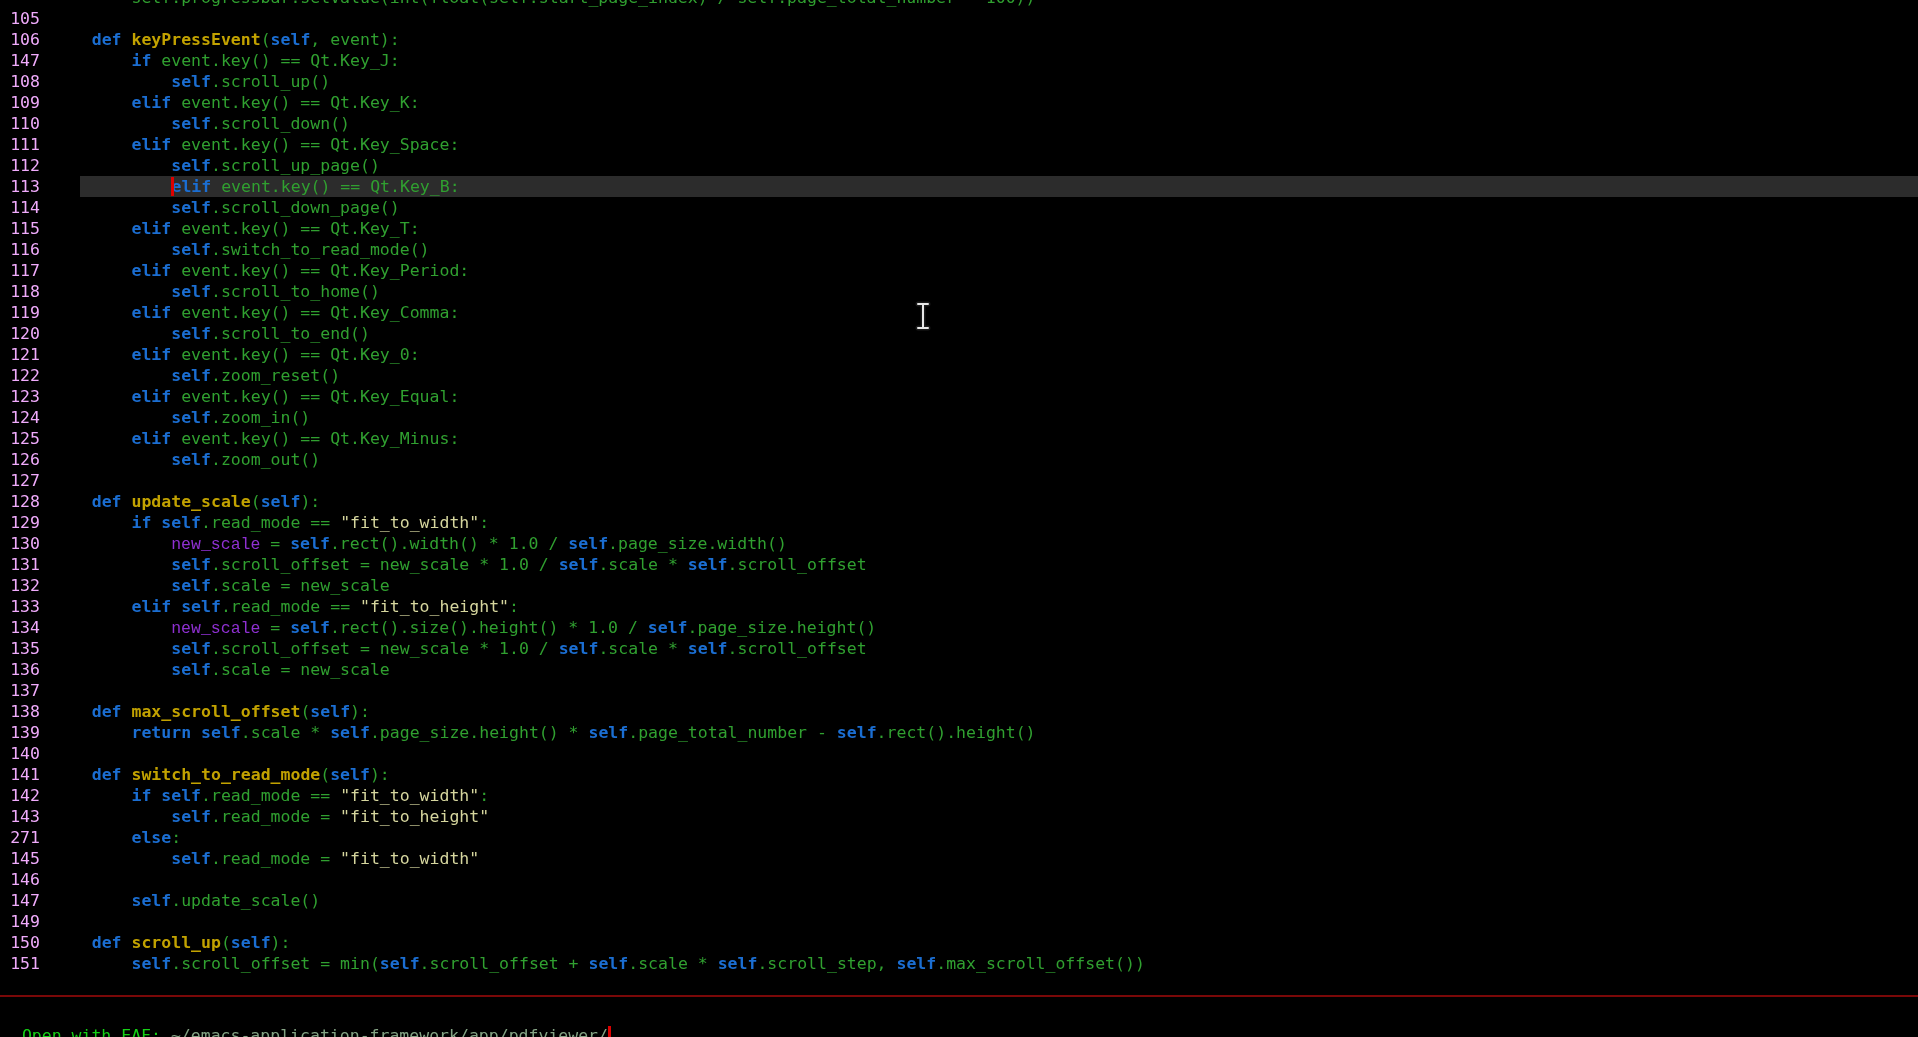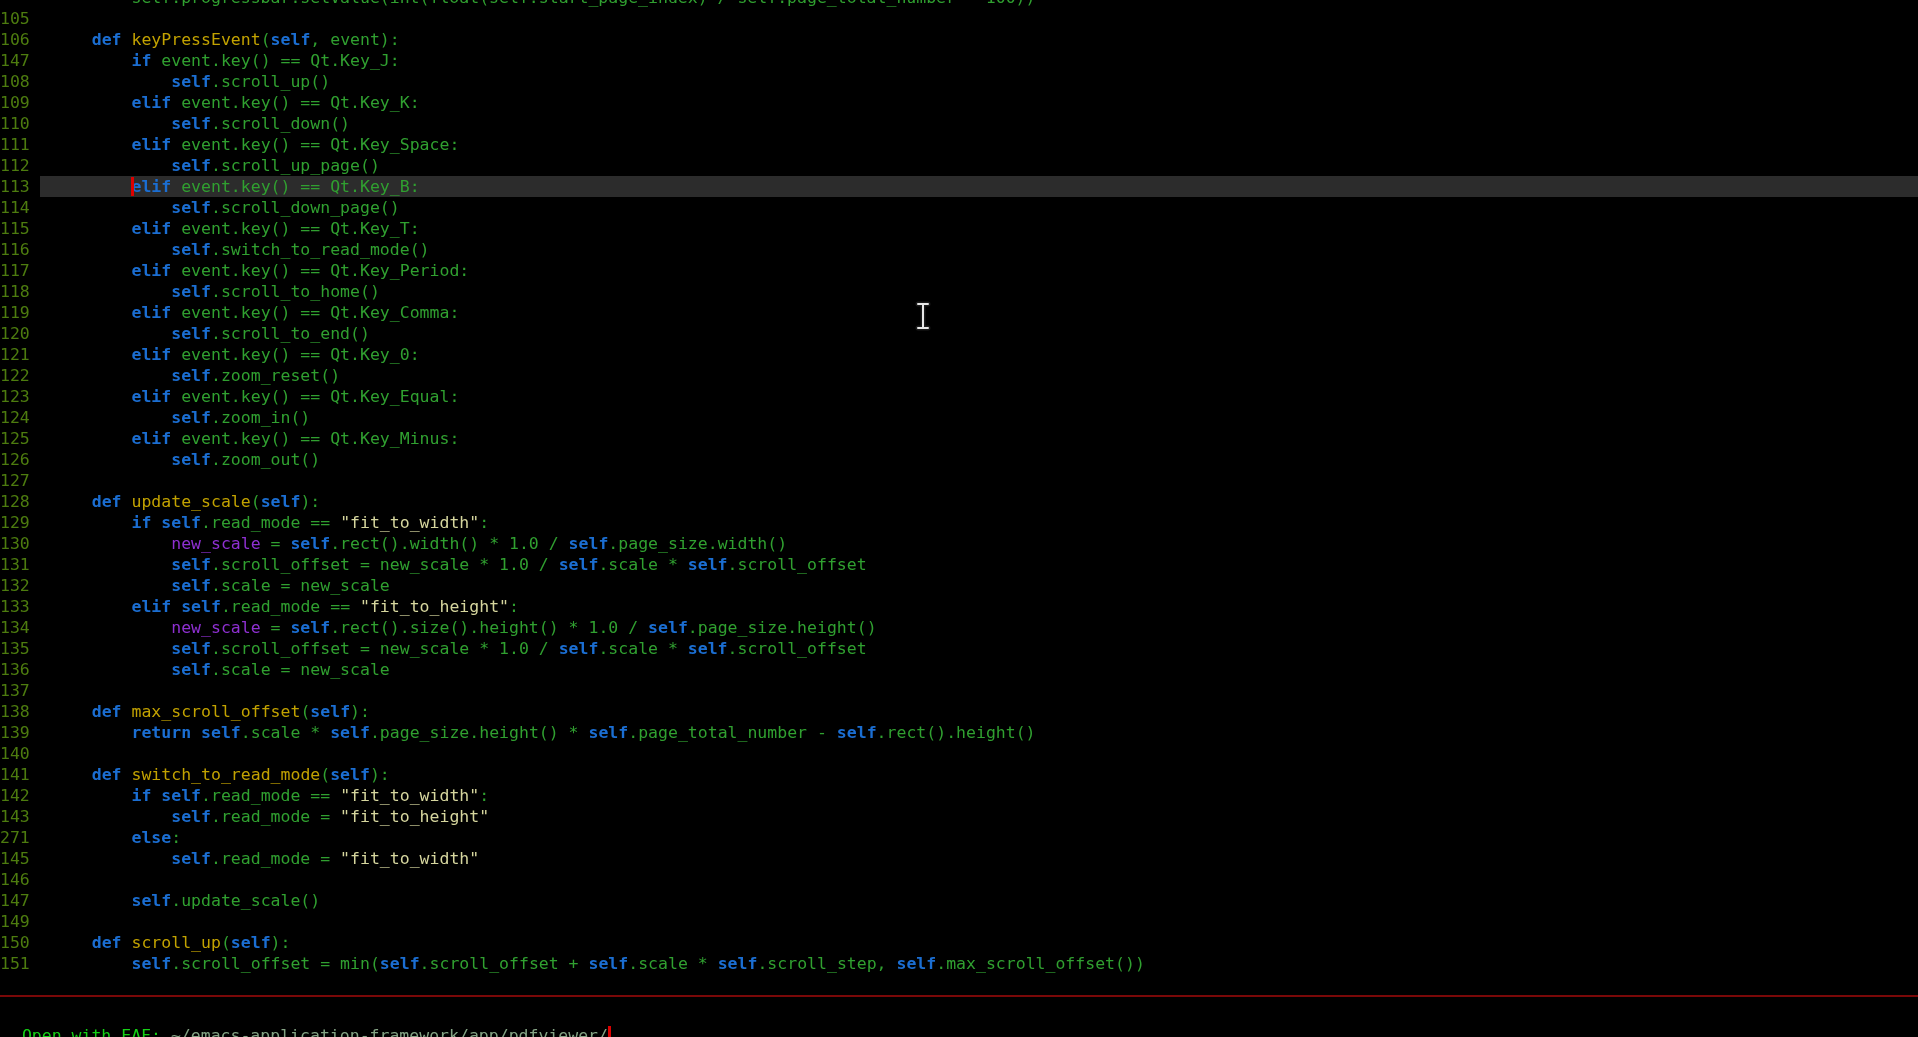--- a/index.html
+++ b/index.html
@@ -6,27 +6,27 @@
   body{
     width:1918px;height:1037px;overflow:hidden;position:relative;
     background:#000000;
     font-family:"DejaVu Sans Mono",monospace;
     font-size:16.5px;line-height:21px;
   }
   .code-area{position:absolute;top:0;left:0;width:1918px;}
   .partial-line{height:8px;overflow:hidden;}
   .partial-line .inner{margin-top:-13px;white-space:pre;color:#30a030;padding-left:52px;}
   .row{display:flex;height:21px;white-space:pre;}
-  .ln{flex:0 0 40px;width:40px;box-sizing:border-box;color:#4d7c0f;}
+  .ln{flex:0 0 40px;width:40px;padding-left:6px;box-sizing:border-box;color:#f0abfc;text-align:right;}
   .code{flex:1 1 auto;padding-left:12px;position:relative;color:#30a030;}
-  .code.hl{background:#2c2c2c;}
+  .code.hl{background:#2c2c2c;margin-left:40px;}
   .c-k{color:#1b6ed2;font-weight:bold;}
-  .c-f{color:#c2a200;}
+  .c-f{color:#c2a200;font-weight:bold;}
   .c-s{color:#d6d69e;}
-  .c-v{color:#8f30d2;}
+  .c-v{color:#8f30d2;font-family:Liberation Mono, monospace;}
   .c-t{color:#30a030;}
   .text-cursor{position:absolute;top:1px;width:3px;height:19px;background:#dd0000;}
   .modeline{position:absolute;left:0;top:995px;width:1918px;height:2px;background:#7a0808;}
   .minibuffer{position:absolute;left:0;top:999px;width:1702px;height:24px;padding-left:2px;padding-top:3px;white-space:pre;box-sizing:border-box;}
   .mb-prompt{color:#15d015;}
   .mb-input{color:#84a384;}
   .mb-cursor{display:inline-block;width:3px;height:18px;background:#dd0000;transform:translateY(3px);}
   .tray{position:absolute;right:3px;top:1021px;white-space:pre;color:#30a030;}
   .mouse-ibeam{position:absolute;left:915px;top:301px;width:16px;height:30px;}
 </style>

